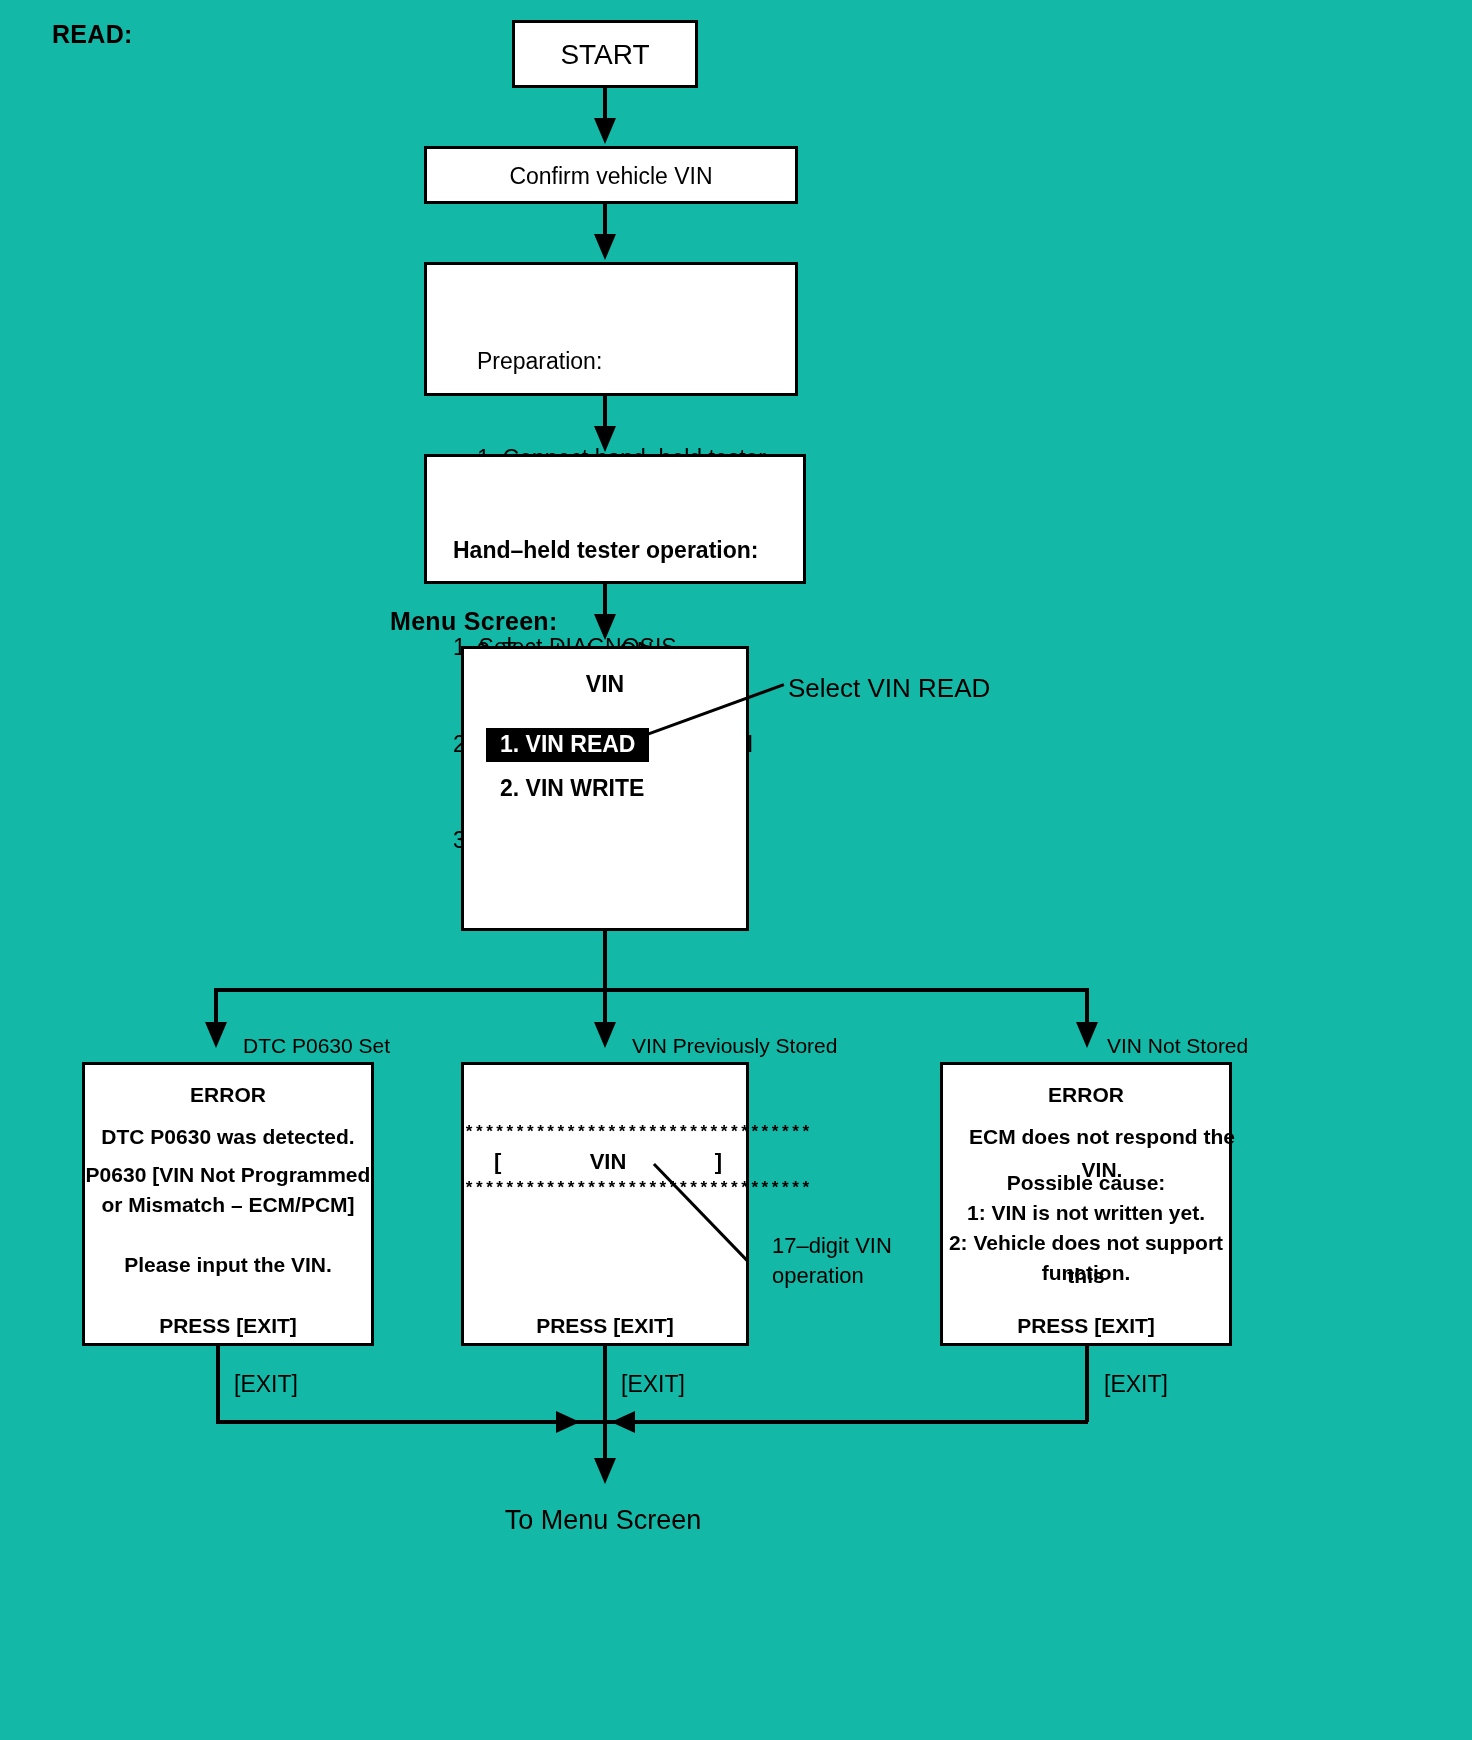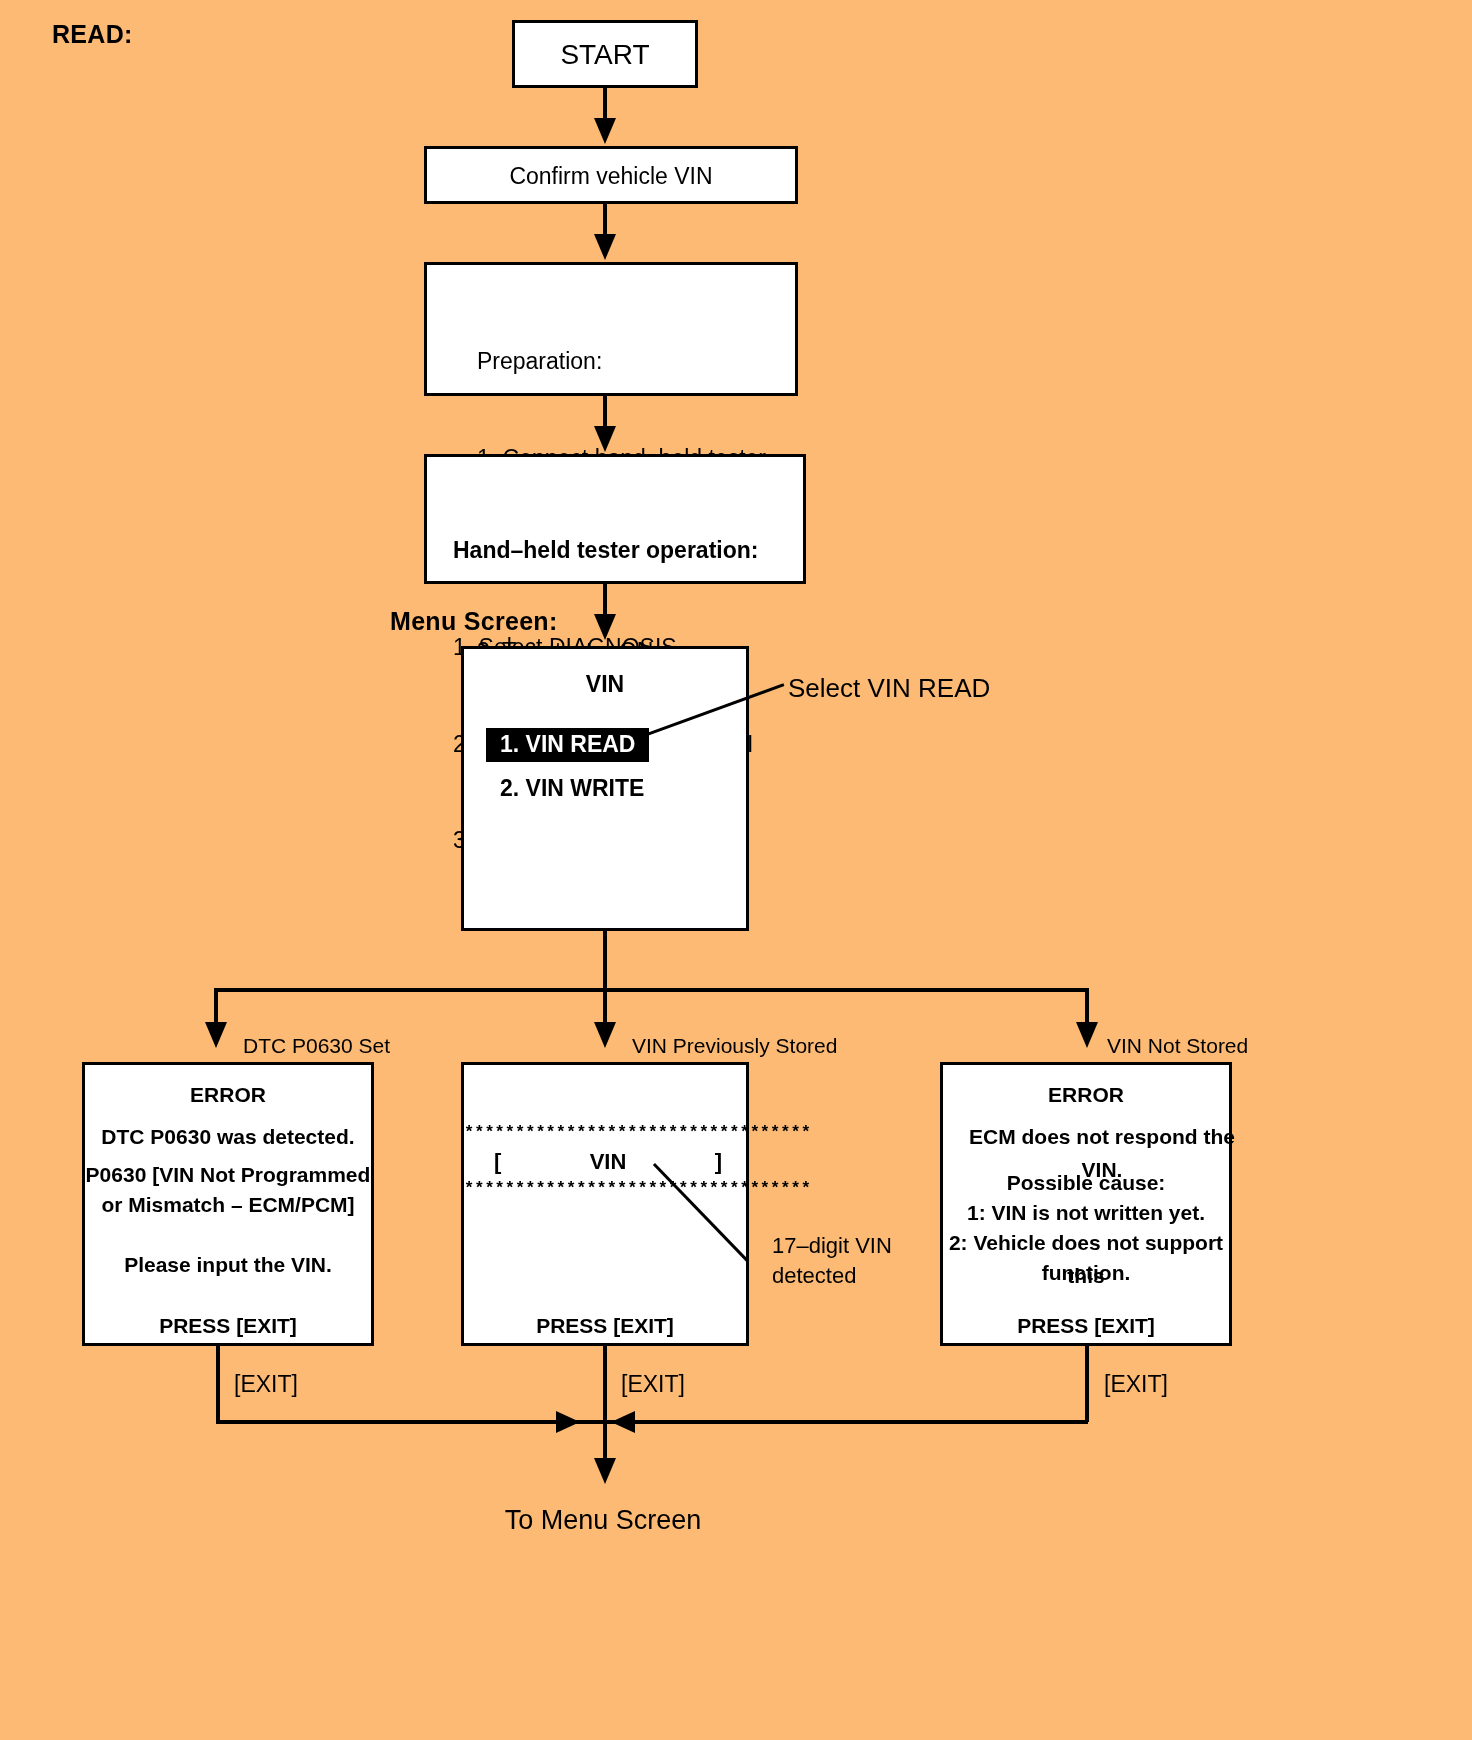--- a/index.html
+++ b/index.html
@@ -9,21 +9,21 @@
   }
   body {
     font-family: "Liberation Sans", sans-serif;
     color: #000000;
   }
   #canvas {
     position: relative;
     width: 1472px;
     height: 1740px;
     overflow: hidden;
-    background: #fdba74;
+    background: #14b8a6;
   }
   .abs { position: absolute; }
   .box {
     position: absolute;
     border: 3px solid #000;
     background: #fff;
     box-sizing: border-box;
   }
   .vline {
     position: absolute;
@@ -219,21 +219,21 @@
       <span class="vin-line">[</span>
       <span class="vin-line">VIN</span>
       <span class="vin-line">]</span>
     </div>
     <div class="abs mono-stars" style="left:0; top:114px; width:100%;">**********************************</div>
     <div class="abs screen-body" style="left:0; top:245px; width:100%;">PRESS [EXIT]</div>
   </div>
 
   <div class="callout-line" style="left:655px; top:1163px; width:135px; transform: rotate(46deg);"></div>
   <div class="lbl" style="left:772px; top:1232px; font-size:22px;">17–digit VIN</div>
-  <div class="lbl" style="left:772px; top:1262px; font-size:22px;">detected</div>
+  <div class="lbl" style="left:772px; top:1262px; font-size:22px;">operation</div>
 
   <div class="box" style="left:940px; top:1062px; width:292px; height:284px;">
     <div class="abs screen-body" style="left:0; top:14px; width:100%;">ERROR</div>
     <div class="abs screen-body" style="left:16px; top:56px; width:100%;">ECM does not respond the VIN.</div>
     <div class="abs screen-body" style="left:0; top:102px; width:100%;">Possible cause:</div>
     <div class="abs screen-body" style="left:0; top:132px; width:100%;">1: VIN is not written yet.</div>
     <div class="abs screen-body" style="left:0; top:162px; width:100%;">2: Vehicle does not support this</div>
     <div class="abs screen-body" style="left:0; top:192px; width:100%;">function.</div>
     <div class="abs screen-body" style="left:0; top:245px; width:100%;">PRESS [EXIT]</div>
   </div>

